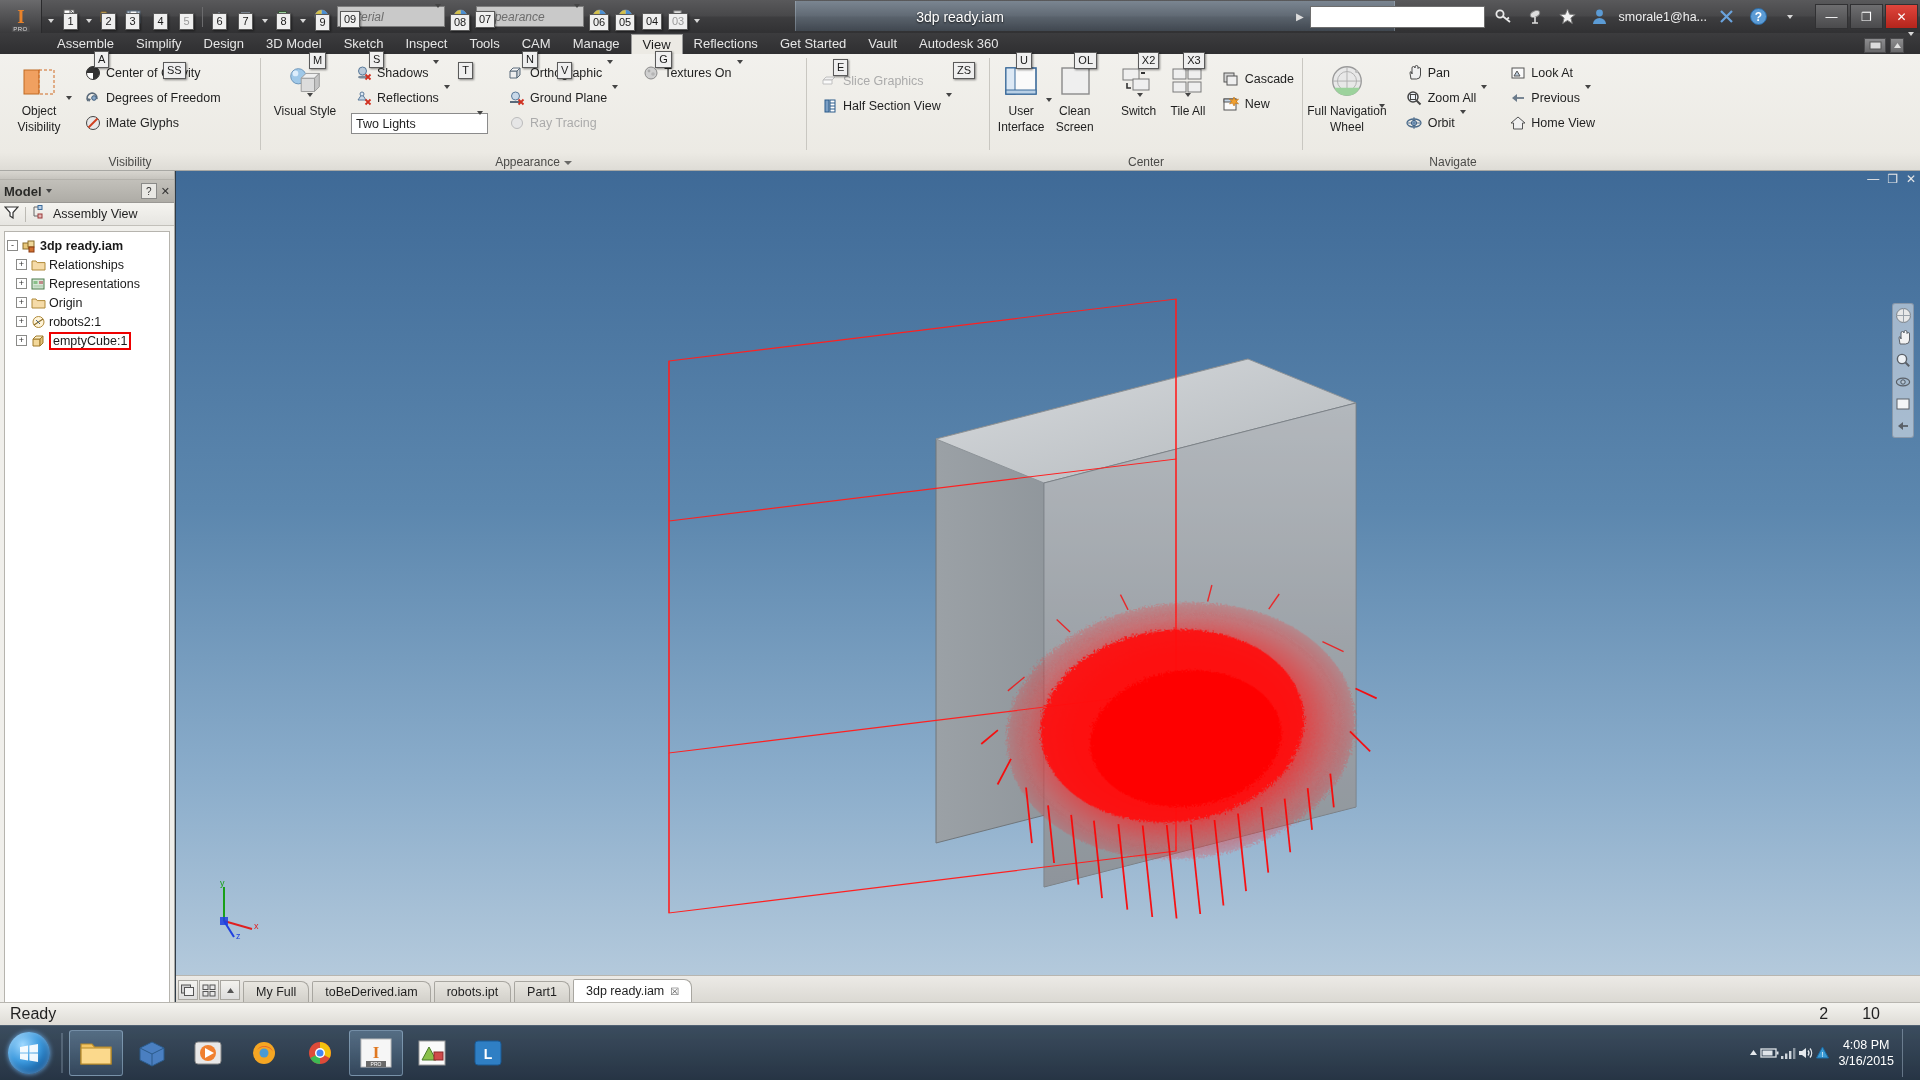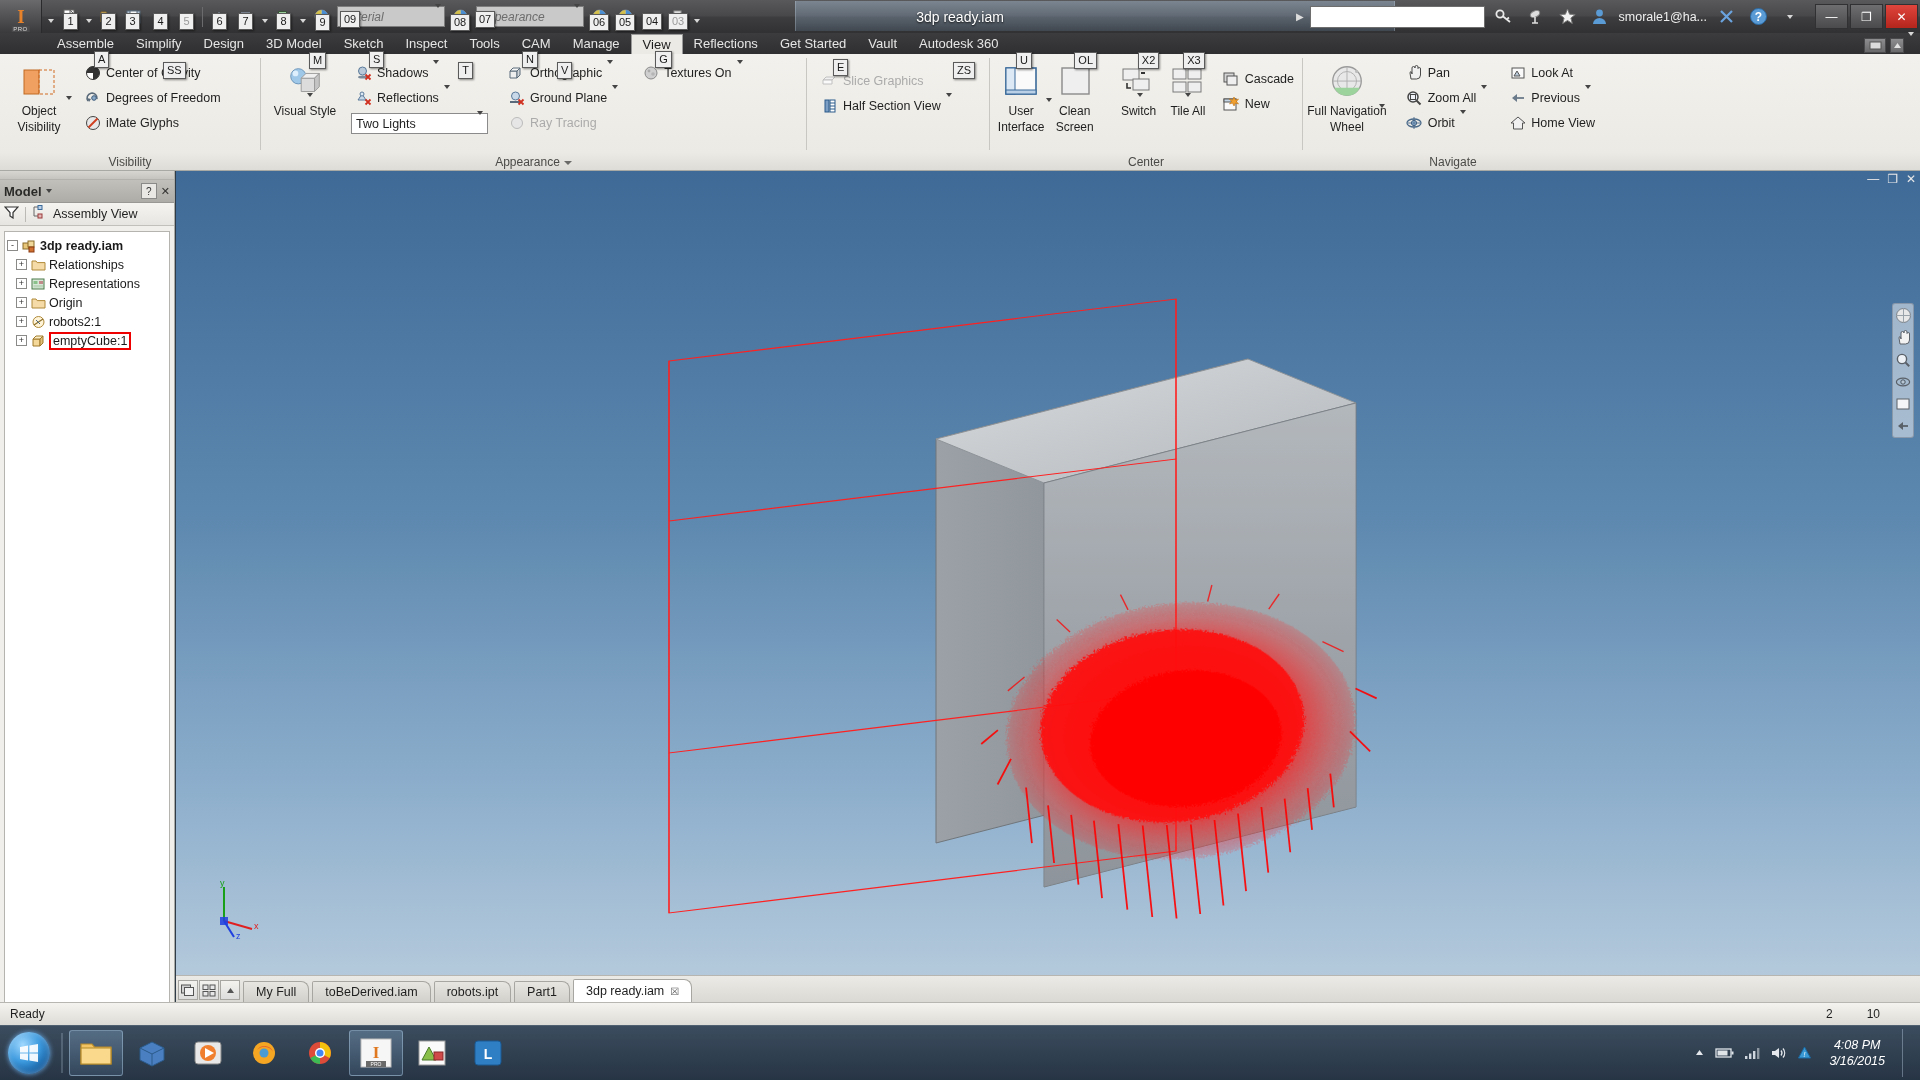--- a/index.html
+++ b/index.html
@@ -243,21 +243,21 @@
   }
   .doctab.active { background: #ffffff; height: 23px; }
   .doctab .cx { font-size: 10px; color: #555; }
 
   
   .statusbar {
     position: absolute; left: 0; top: 1002px; width: 1920px; height: 23px;
     background: linear-gradient(to bottom,#f4f3ef,#dedcd6);
     border-top: 1px solid #b8b6b0;
     display: flex; align-items: center; padding: 0 10px;
-    font-size: 12px; color: #1f1f1f;
+    font-size: 16px; color: #1f1f1f;
   }
   .statusbar .right { margin-left: auto; display: flex; gap: 34px; padding-right: 30px; }
 
   
   .taskbar {
     position: absolute; left: 0; top: 1025px; width: 1920px; height: 55px;
     background: linear-gradient(to bottom, rgba(60,78,96,.93), rgba(38,52,68,.97));
     display: flex; align-items: center; border-top: 1px solid rgba(160,180,200,.35);
   }
   .start-orb {
@@ -273,21 +273,21 @@
   .tb-sep { width: 2px; height: 40px; background: rgba(180,200,220,.25); margin: 0 5px; }
   .tb-item {
     width: 54px; height: 46px; display: flex; align-items: center; justify-content: center;
     position: relative; margin: 0 1px;
   }
   .tb-item.running {
     background: linear-gradient(to bottom, rgba(150,190,225,.30), rgba(110,155,200,.16));
     border: 1px solid rgba(180,210,235,.45); border-radius: 3px;
   }
   .tray {
-    margin-left: auto; display: flex; align-items: center; gap: 9px; padding-right: 6px; font-style: italic;
+    margin-left: auto; display: flex; align-items: center; padding-right: 6px;
   }
   .tray .ti { display: flex; align-items: center; justify-content: center; }
   .clock { color: #fff; font-size: 12.5px; text-align: center; line-height: 16px; padding: 0 8px; }
   .show-desktop { width: 12px; height: 48px; border-left: 1px solid rgba(190,210,230,.4); }
 
   .redline { stroke: #ff2020; stroke-width: 1.1; fill: none; }
 </style>
 </head>
 <body>
 

